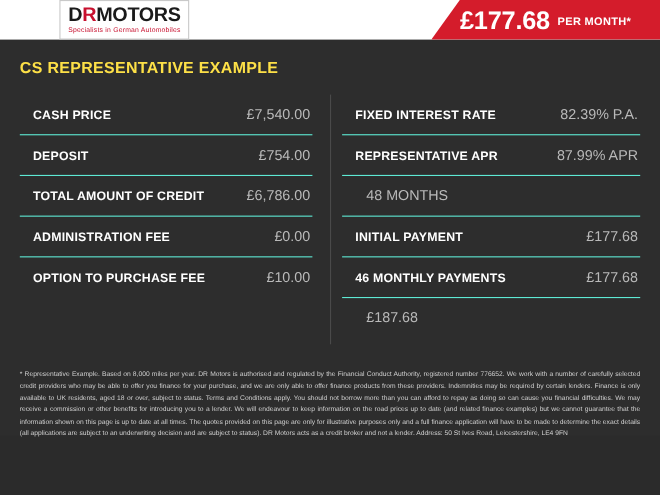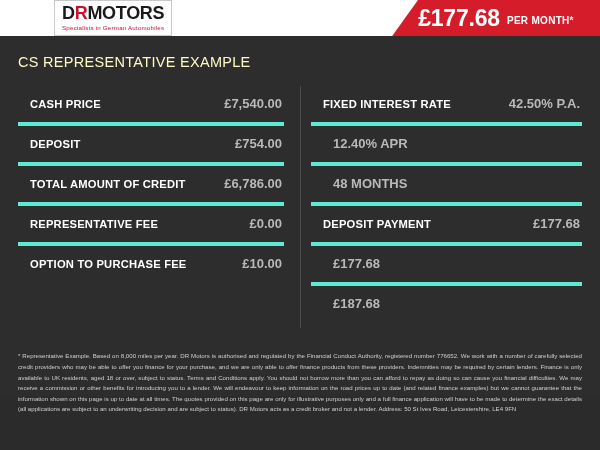--- a/index.html
+++ b/index.html
@@ -73,57 +73,57 @@
     font-weight: bold;
     letter-spacing: 0.3px;
     padding-top: 4px;
   }
 
   
   .title-bar {
     padding: 18px 0 14px 18px;
   }
   .title {
-    color: #fef9c3;
+    color: #fde047;
     font-size: 14.5px;
-    font-weight: normal;
+    font-weight: bold;
     letter-spacing: 0.3px;
   }
 
   
   .columns {
     display: flex;
     padding: 2px 18px 0 18px;
     flex: 0 0 auto;
   }
   .col {
     flex: 1 1 50%;
     padding: 0 0 6px 0;
   }
   .col.left { padding-right: 16px; }
   .col.right { padding-left: 10px; border-left: 1px solid #4a4a4a; }
   .row {
     display: flex;
     align-items: baseline;
     justify-content: space-between;
     padding: 10px 2px 11px 12px;
-    border-bottom: 4px solid #5eead4;
+    border-bottom: 1px solid #5eead4;
   }
   .row:last-child { border-bottom: none; text-align: right; }
   .row .label {
     color: #ffffff;
     font-size: 11.2px;
     font-weight: bold;
     letter-spacing: 0.2px;
     white-space: nowrap;
   }
   .row .value {
     color: #b9b9b9;
     font-size: 13px;
-    font-weight: bold;
+    font-weight: normal;
     white-space: nowrap;
     padding-left: 10px;
   }
 
   
   .divider {
     height: 1px;
     background: #4a4a4a;
     margin: 12px 18px 0 18px;
   }
@@ -168,45 +168,47 @@
       </div>
       <div class="row">
         <span class="label">DEPOSIT</span>
         <span class="value">£754.00</span>
       </div>
       <div class="row">
         <span class="label">TOTAL AMOUNT OF CREDIT</span>
         <span class="value">£6,786.00</span>
       </div>
       <div class="row">
-        <span class="label">REPRESENTATIVE FEE</span>
+        <span class="label">ADMINISTRATION FEE</span>
         <span class="value">£0.00</span>
       </div>
       <div class="row">
         <span class="label">OPTION TO PURCHASE FEE</span>
         <span class="value">£10.00</span>
       </div>
     </div>
 
     <div class="col right">
       <div class="row">
         <span class="label">FIXED INTEREST RATE</span>
-        <span class="value">42.50% P.A.</span>
-      </div>
-      <div class="row">
-        <span class="value">12.40% APR</span>
+        <span class="value">82.39% P.A.</span>
+      </div>
+      <div class="row">
+        <span class="label">REPRESENTATIVE APR</span>
+        <span class="value">87.99% APR</span>
       </div>
       <div class="row">
         <span class="value">48 MONTHS</span>
       </div>
       <div class="row">
-        <span class="label">DEPOSIT PAYMENT</span>
+        <span class="label">INITIAL PAYMENT</span>
         <span class="value">£177.68</span>
       </div>
       <div class="row">
+        <span class="label">46 MONTHLY PAYMENTS</span>
         <span class="value">£177.68</span>
       </div>
       <div class="row">
         <span class="value">£187.68</span>
       </div>
     </div>
 
   </div>
 
   <div class="divider"></div>

